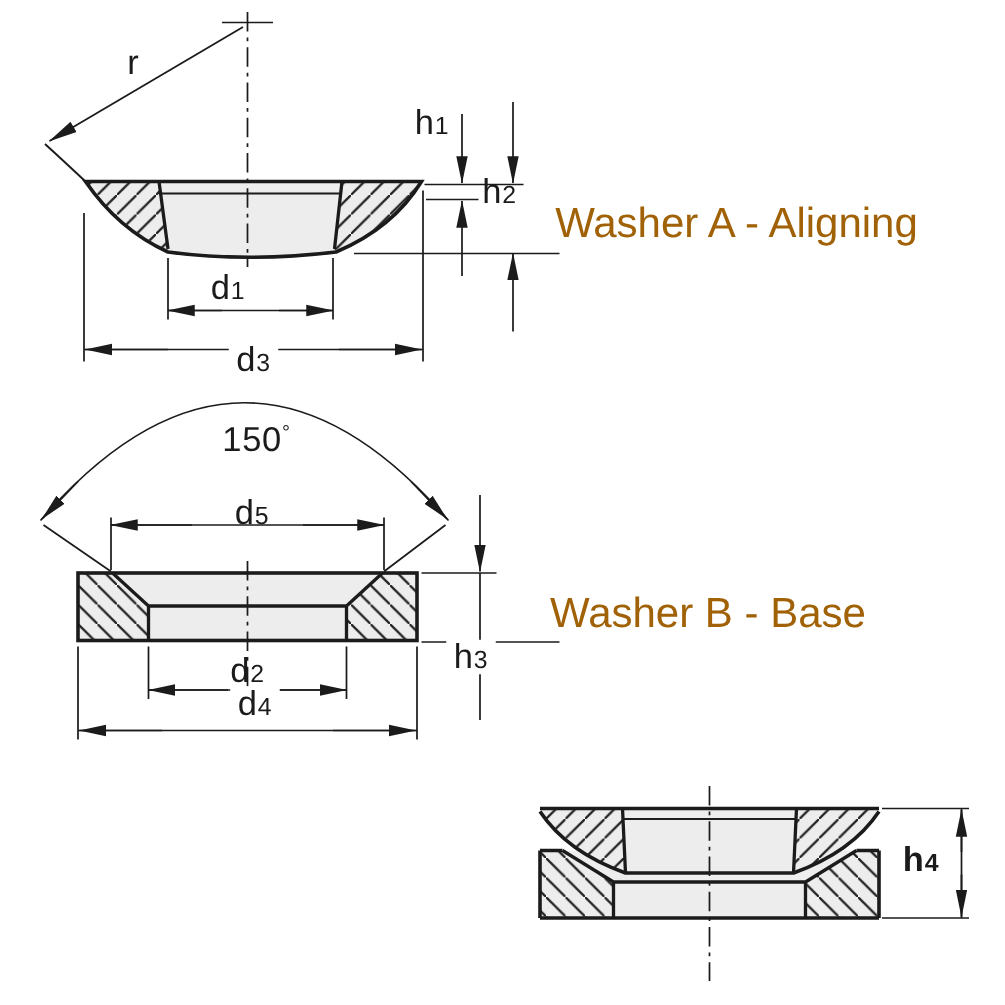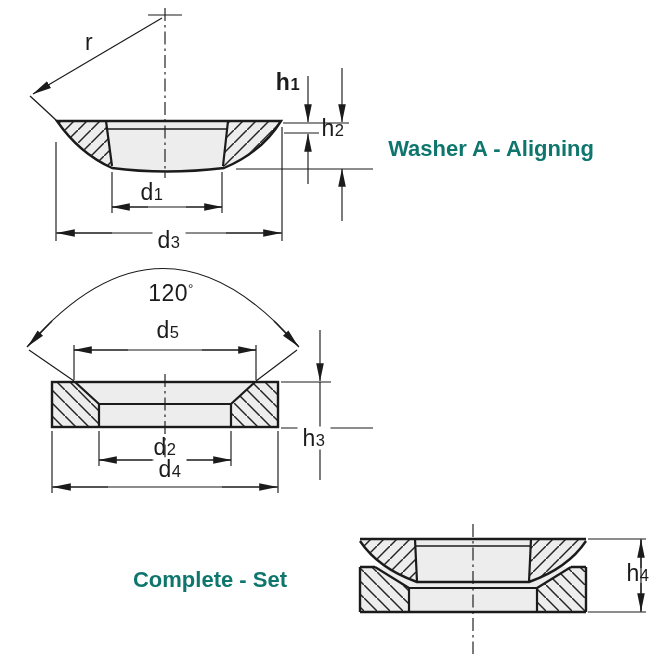--- a/index.html
+++ b/index.html
@@ -4,22 +4,22 @@
 <style>
   html,body{margin:0;padding:0;background:#ffffff;}
   .stage{position:relative;width:670px;height:670px;background:#ffffff;overflow:hidden;
          font-family:"Liberation Sans",sans-serif;}
   .stage svg{position:absolute;left:0;top:0;}
   .dim{position:absolute;transform:translate(-50%,-50%);font-size:23px;color:#1b1b1b;
        white-space:nowrap;line-height:1;letter-spacing:0.5px;}
   .dim .sub{font-size:0.72em;}
   .dim .sup{font-size:0.58em;vertical-align:8px;}
   .dim.bg{background:#ffffff;padding:0 5px;margin-top:10px;}
-  .caption{position:absolute;transform:translate(-50%,-50%);font-size:22px;font-weight:bold;
-           color:#0f766e;white-space:nowrap;line-height:1;}
+  .caption{position:absolute;transform:translate(-50%,-50%);font-size:28px;font-weight:normal;
+           color:#a16207;white-space:nowrap;line-height:1;}
 </style>
 </head>
 <body>
 
 <div class="stage">
 
 <svg width="670" height="670" viewBox="0 0 670 670">
   <defs>
     <pattern id="hA" patternUnits="userSpaceOnUse" width="13" height="13">
       <path d="M-3,16 L16,-3" stroke="#242424" stroke-width="1.5"></path>
@@ -107,27 +107,27 @@
     <g fill="none" stroke-width="1.15">
       <path d="M588,539 H646 M588,612 H646"></path>
       <path d="M641,539 V612"></path>
       <path marker-end="url(#arr)" d="M641,568 L641,540"></path>
       <path marker-end="url(#arr)" d="M641,583 L641,611"></path>
     </g>
   </g>
 </svg>
 
   <span class="dim" style="left:89px;top:42px;"><span>r</span></span>
-  <span class="dim" style="left:288px;top:82px;font-weight:bold;"><span>h</span><span class="sub">1</span></span>
+  <span class="dim" style="left:288px;top:82px;"><span>h</span><span class="sub">1</span></span>
   <span class="dim" style="left:333px;top:128px;"><span>h</span><span class="sub">2</span></span>
   <span class="dim" style="left:152px;top:192px;"><span>d</span><span class="sub">1</span></span>
   <span class="dim bg" style="left:169px;top:230px;"><span>d</span><span class="sub">3</span></span>
-  <span class="dim bg" style="left:171px;top:283px;"><span>120</span><span class="sup">°</span></span>
-  <span class="dim" style="left:168px;top:330px;"><span>d</span><span class="sub">5</span></span>
+  <span class="dim bg" style="left:171px;top:283px;"><span>150</span><span class="sup">°</span></span>
+  <span class="dim" style="left:168px;top:342px;"><span>d</span><span class="sub">5</span></span>
   <span class="dim bg" style="left:314px;top:428px;"><span>h</span><span class="sub">3</span></span>
   <span class="dim" style="left:165px;top:447px;text-align:center;"><span>d</span><span class="sub">2</span></span>
   <span class="dim bg" style="left:170px;top:459px;"><span>d</span><span class="sub">4</span></span>
-  <span class="dim" style="left:638px;top:573px;"><span>h</span><span class="sub">4</span></span>
+  <span class="dim" style="left:614px;top:573px;font-weight:bold;"><span>h</span><span class="sub">4</span></span>
 
   <div class="caption" style="left:491px;top:149px;">Washer A - Aligning</div>
-  <div class="caption" style="left:210px;top:580px;">Complete - Set</div>
+  <div class="caption" style="left:472px;top:409px;">Washer B - Base</div>
 
 </div>
 
 </body></html>

